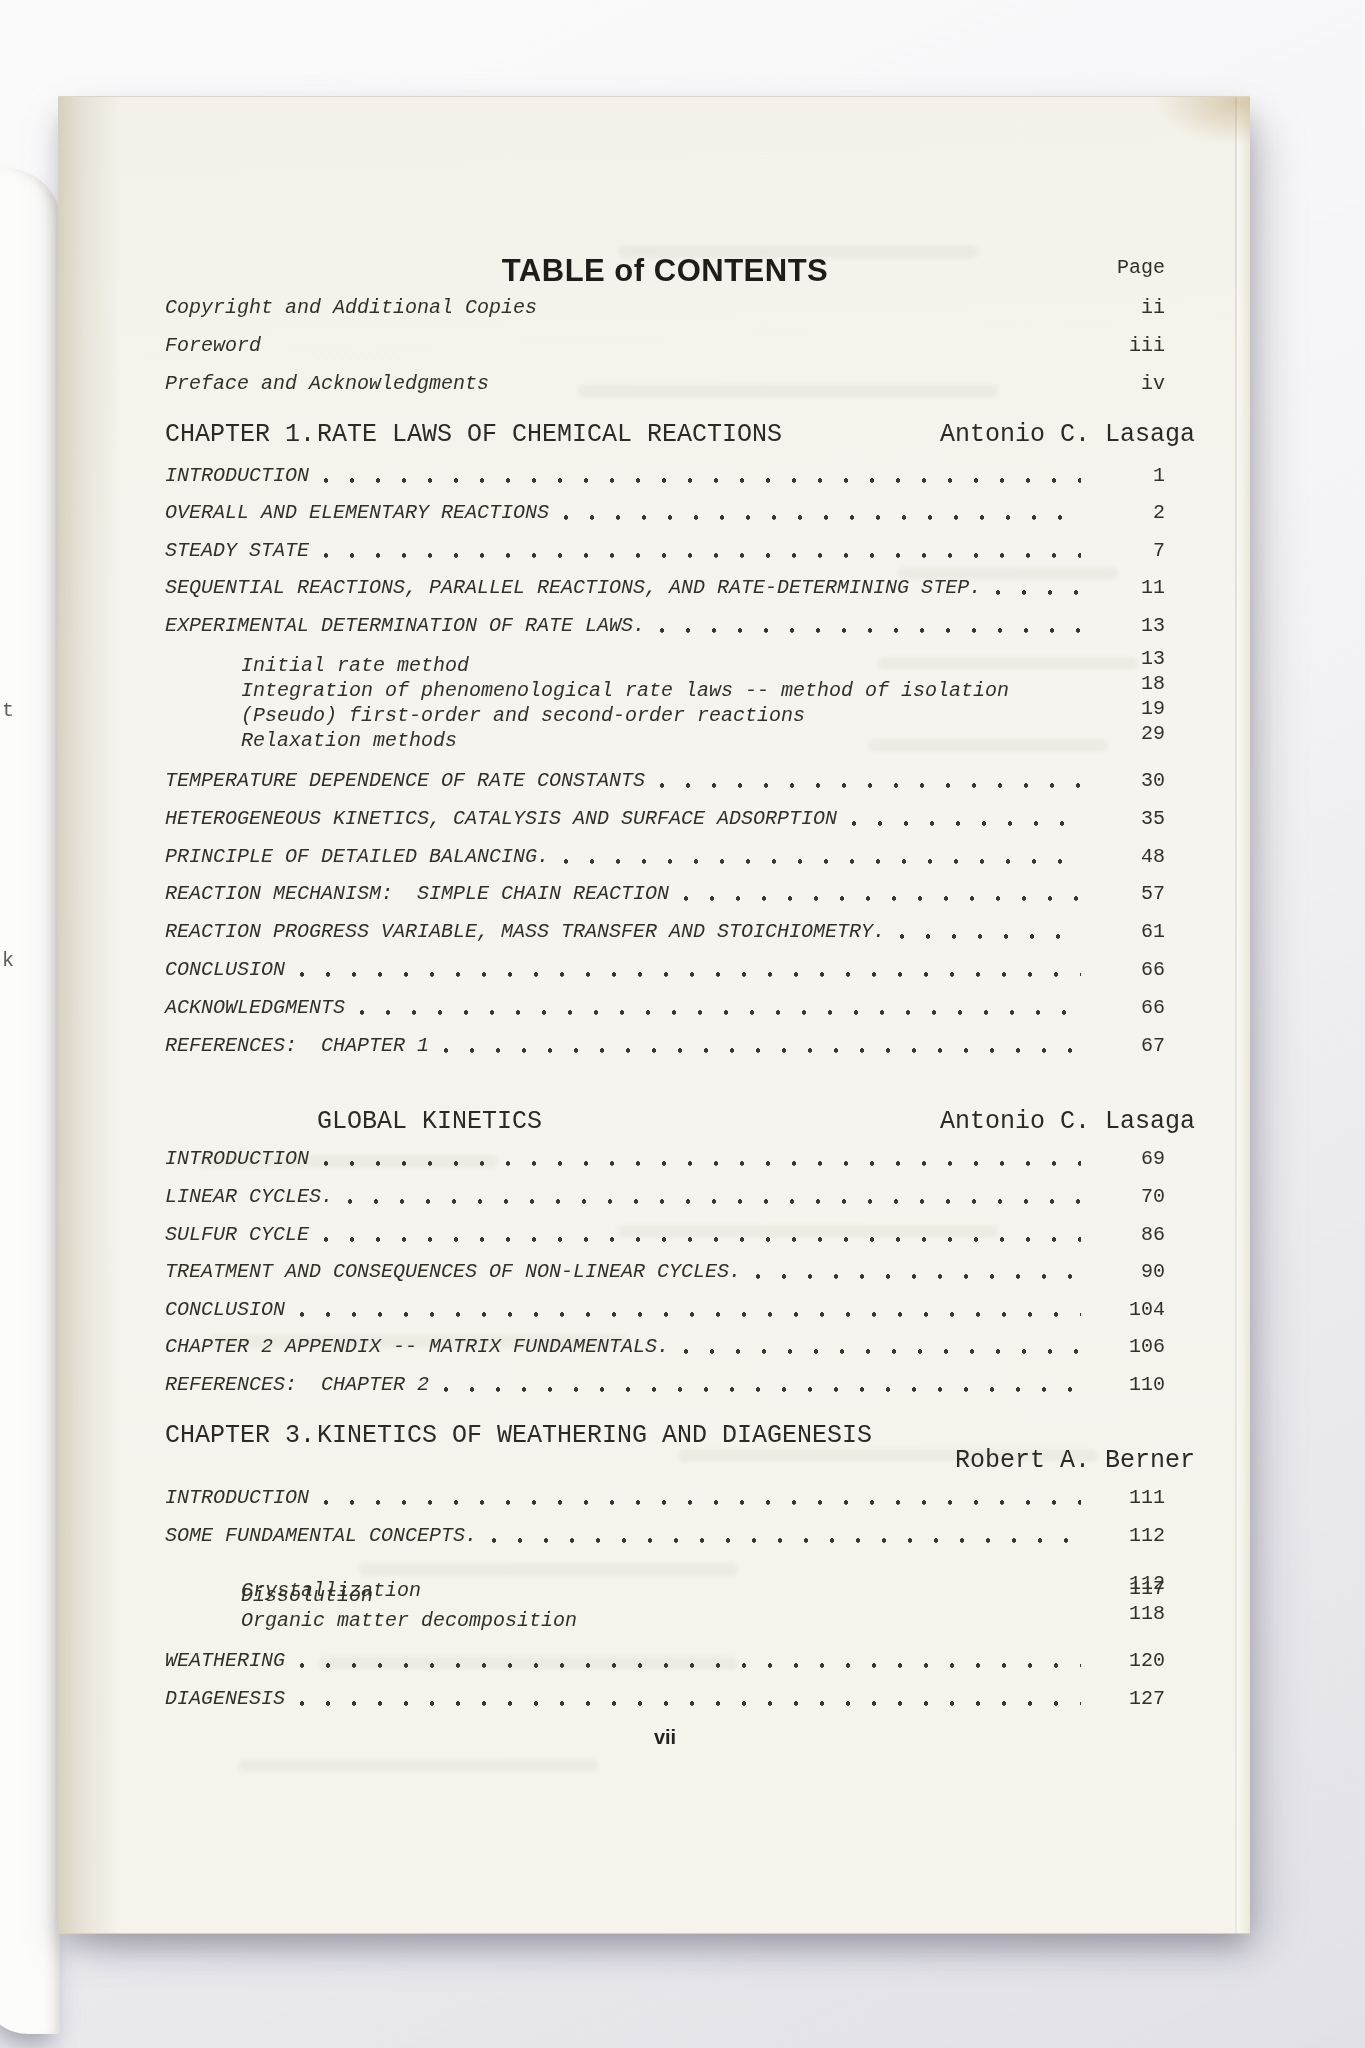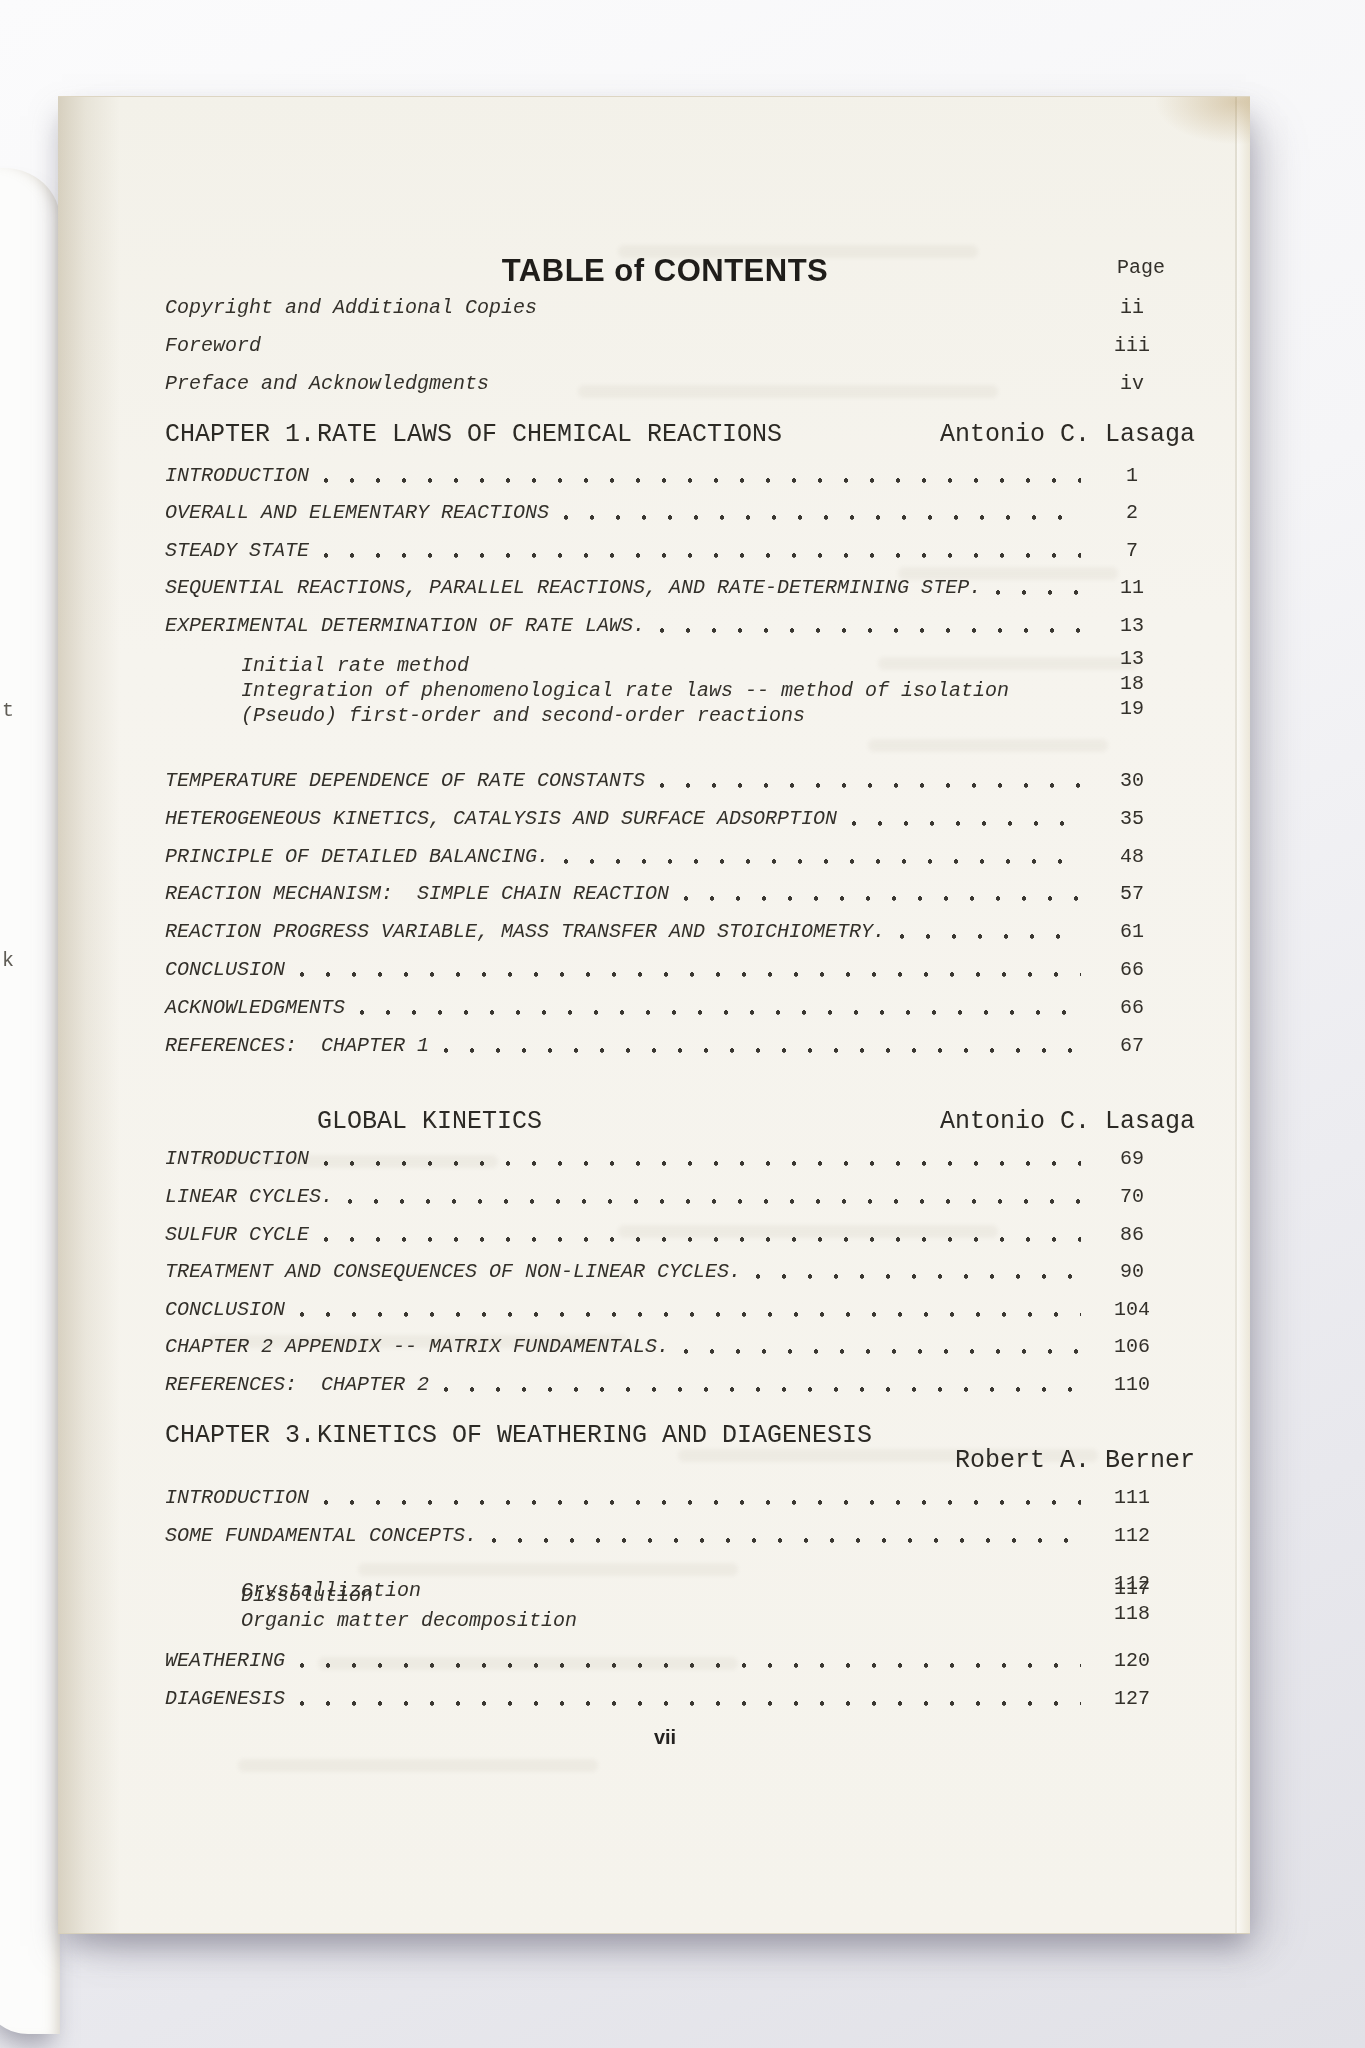--- a/index.html
+++ b/index.html
@@ -49,21 +49,21 @@
   .pagecol{position:absolute;left:0;top:159px;width:1000px;text-align:right;
            font:20px/24px "Liberation Mono","DejaVu Sans Mono",monospace;color:#33302a;}
 
   .row{position:absolute;left:0;width:1000px;display:flex;align-items:baseline;
        font:20px/24px "Liberation Mono","DejaVu Sans Mono",monospace;color:#33302a;}
   .row .label{white-space:pre;font-style:italic;}
   .row .leader{flex:1 1 auto;height:7px;align-self:flex-end;margin:0 18px 4px 14px;
        background-image:radial-gradient(circle at 3px 3.4px,#3a3731 2.1px,rgba(0,0,0,0) 2.4px);
        background-size:26px 7px;background-repeat:repeat-x;background-position:left bottom;}
   .row.noleader .leader{background:none;}
-  .row .num{flex:0 0 66px;text-align:center;white-space:pre;}
+  .row .num{flex:0 0 66px;text-align:right;white-space:pre;}
   .row.sub{padding-left:76px;width:924px;}
   .row.sub .num{transform:translateY(-7px);}
 
   .chapter{position:absolute;left:0;width:1030px;display:flex;align-items:baseline;
            font:25px/28px "Liberation Mono","DejaVu Sans Mono",monospace;color:#2c2a25;}
   .chapter .ch-head{flex:0 0 152px;white-space:pre;}
   .chapter .ch-title{white-space:pre;}
   .chapter .author{margin-left:auto;white-space:pre;}
 
   .folio{position:absolute;left:0;top:1628px;width:1000px;text-align:center;
@@ -157,20 +157,25 @@
       <div class="row sub noleader" style="top:582px">
         <span class="label">Integration of phenomenological rate laws -- method of isolation</span>
         <span class="leader"></span>
         <span class="num">18</span>
       </div>
       <div class="row sub noleader" style="top:607px">
         <span class="label">(Pseudo) first-order and second-order reactions</span>
         <span class="leader"></span>
         <span class="num">19</span>
       </div>
+      <div class="row sub noleader" style="top:632px">
+        <span class="label">Relaxation methods</span>
+        <span class="leader"></span>
+        <span class="num">29</span>
+      </div>
       <div class="row" style="top:672px">
         <span class="label">TEMPERATURE DEPENDENCE OF RATE CONSTANTS</span>
         <span class="leader"></span>
         <span class="num">30</span>
       </div>
       <div class="row" style="top:710px">
         <span class="label">HETEROGENEOUS KINETICS, CATALYSIS AND SURFACE ADSORPTION</span>
         <span class="leader"></span>
         <span class="num">35</span>
       </div>

